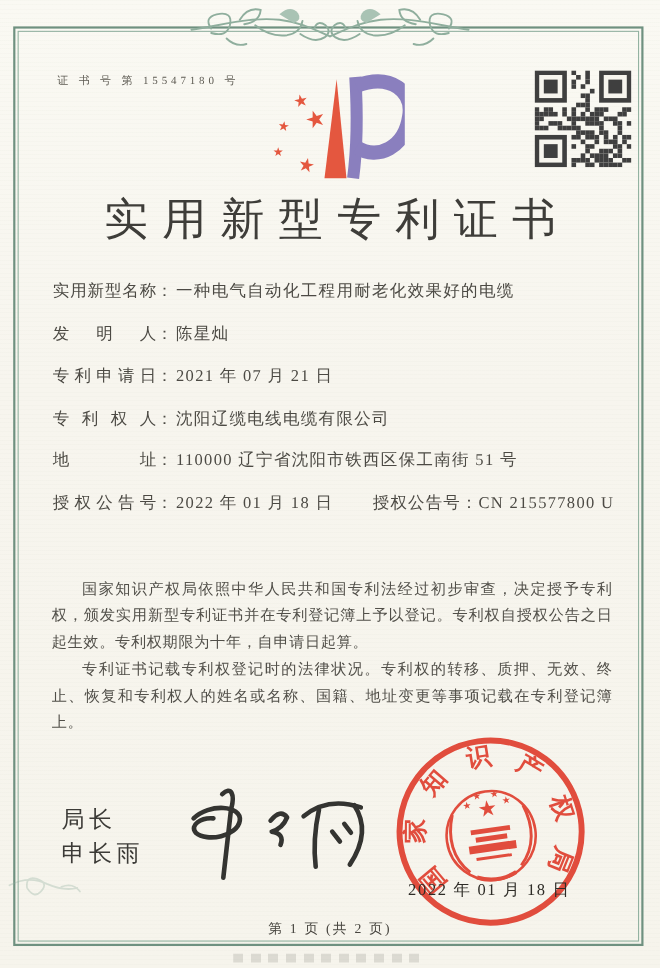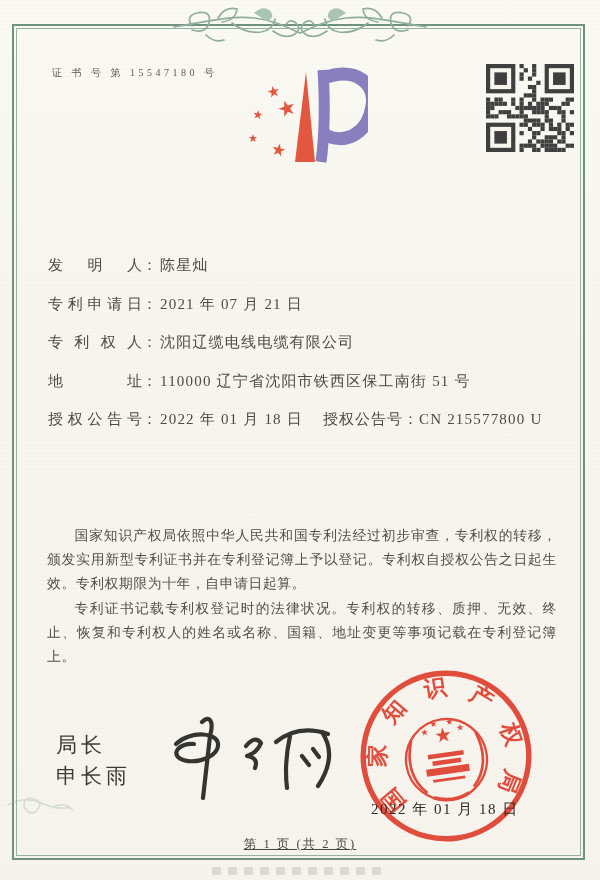--- a/index.html
+++ b/index.html
@@ -42,39 +42,39 @@
   
   .fields{position:absolute;left:48px;top:253px;width:508px;font-size:15px;color:#4c4a44;}
   .field-row{margin-bottom:14.5px;line-height:24px;letter-spacing:1px;white-space:nowrap;}
   .flabel{
     display:inline-block;width:94px;vertical-align:top;
     text-align:justify;text-align-last:justify;letter-spacing:0;
   }
   .fcolon{display:inline-block;margin-right:2px;}
   .fvalue{letter-spacing:1.2px;}
   .grant-row{display:flex;}
-  .grant-second{margin-left:20px;white-space:nowrap;letter-spacing:1px;}
+  .grant-second{margin-left:36px;white-space:nowrap;letter-spacing:1px;}
   
   .paras{
     position:absolute;left:47px;top:524px;width:510px;
     font-size:13.8px;line-height:24.2px;color:#514f49;letter-spacing:.6px;
     text-align:justify;
   }
   .paras p{margin:0;text-indent:2em;}
   
   .signer{position:absolute;left:56px;top:730px;font-size:21px;color:#3c3b37;letter-spacing:4px;line-height:31px;}
   .signature{position:absolute;left:150px;top:712px;}
   .seal{position:absolute;left:356px;top:666px;width:180px;height:180px;opacity:.9;transform:rotate(-8deg);}
   .seal-date{
     position:absolute;left:371px;top:800px;z-index:5;
     font-size:15px;color:#2e2c27;letter-spacing:1.5px;white-space:nowrap;
   }
   .footer{
     position:absolute;left:0;width:600px;top:836px;text-align:center;
-    font-size:12.5px;color:#47453f;letter-spacing:2px;text-decoration:underline;
+    font-size:12.5px;color:#47453f;letter-spacing:2px;
   }
 </style>
 </head>
 <body>
 
 <div class="page">
 
   <div class="frame">
     <div class="frame-inner"></div>
   </div>
@@ -251,22 +251,26 @@
       <rect x="4" y="4" width="20" height="20" fill="#f7f5ee"></rect>
       <rect x="8" y="8" width="12" height="12" fill="#3f3f3f"></rect>
       <rect x="56" y="0" width="28" height="28" fill="#3f3f3f"></rect>
       <rect x="60" y="4" width="20" height="20" fill="#f7f5ee"></rect>
       <rect x="64" y="8" width="12" height="12" fill="#3f3f3f"></rect>
       <rect x="0" y="56" width="28" height="28" fill="#3f3f3f"></rect>
       <rect x="4" y="60" width="20" height="20" fill="#f7f5ee"></rect>
       <rect x="8" y="64" width="12" height="12" fill="#3f3f3f"></rect>
     </svg>
 
+  <div class="title">实用新型专利证书</div>
 
   <div class="fields">
+    <div class="field-row">
+      <span class="flabel">实用新型名称</span><span class="fcolon">：</span><span class="fvalue">一种电气自动化工程用耐老化效果好的电缆</span>
+    </div>
     <div class="field-row">
       <span class="flabel">发明人</span><span class="fcolon">：</span><span class="fvalue">陈星灿</span>
     </div>
     <div class="field-row">
       <span class="flabel">专利申请日</span><span class="fcolon">：</span><span class="fvalue">2021 年 07 月 21 日</span>
     </div>
     <div class="field-row">
       <span class="flabel">专利权人</span><span class="fcolon">：</span><span class="fvalue">沈阳辽缆电线电缆有限公司</span>
     </div>
     <div class="field-row">
@@ -276,21 +280,21 @@
       <span>
         <span class="flabel">授权公告号</span><span class="fcolon">：</span><span class="fvalue">2022 年 01 月 18 日</span>
       </span>
       <span class="grant-second">
         <span>授权公告号</span><span>：</span><span class="fvalue">CN 215577800 U</span>
       </span>
     </div>
   </div>
 
   <div class="paras">
-    <p>国家知识产权局依照中华人民共和国专利法经过初步审查，专利权的转移，颁发实用新型专利证书并在专利登记簿上予以登记。专利权自授权公告之日起生效。专利权期限为十年，自申请日起算。</p>
+    <p>国家知识产权局依照中华人民共和国专利法经过初步审查，决定授予专利权，颁发实用新型专利证书并在专利登记簿上予以登记。专利权自授权公告之日起生效。专利权期限为十年，自申请日起算。</p>
     <p>专利证书记载专利权登记时的法律状况。专利权的转移、质押、无效、终止、恢复和专利权人的姓名或名称、国籍、地址变更等事项记载在专利登记簿上。</p>
   </div>
 
   <div class="signer">
     <div>局长</div>
     <div>申长雨</div>
   </div>
 
   <div class="signature">
     <svg width="195" height="92" viewBox="0 0 195 92">

